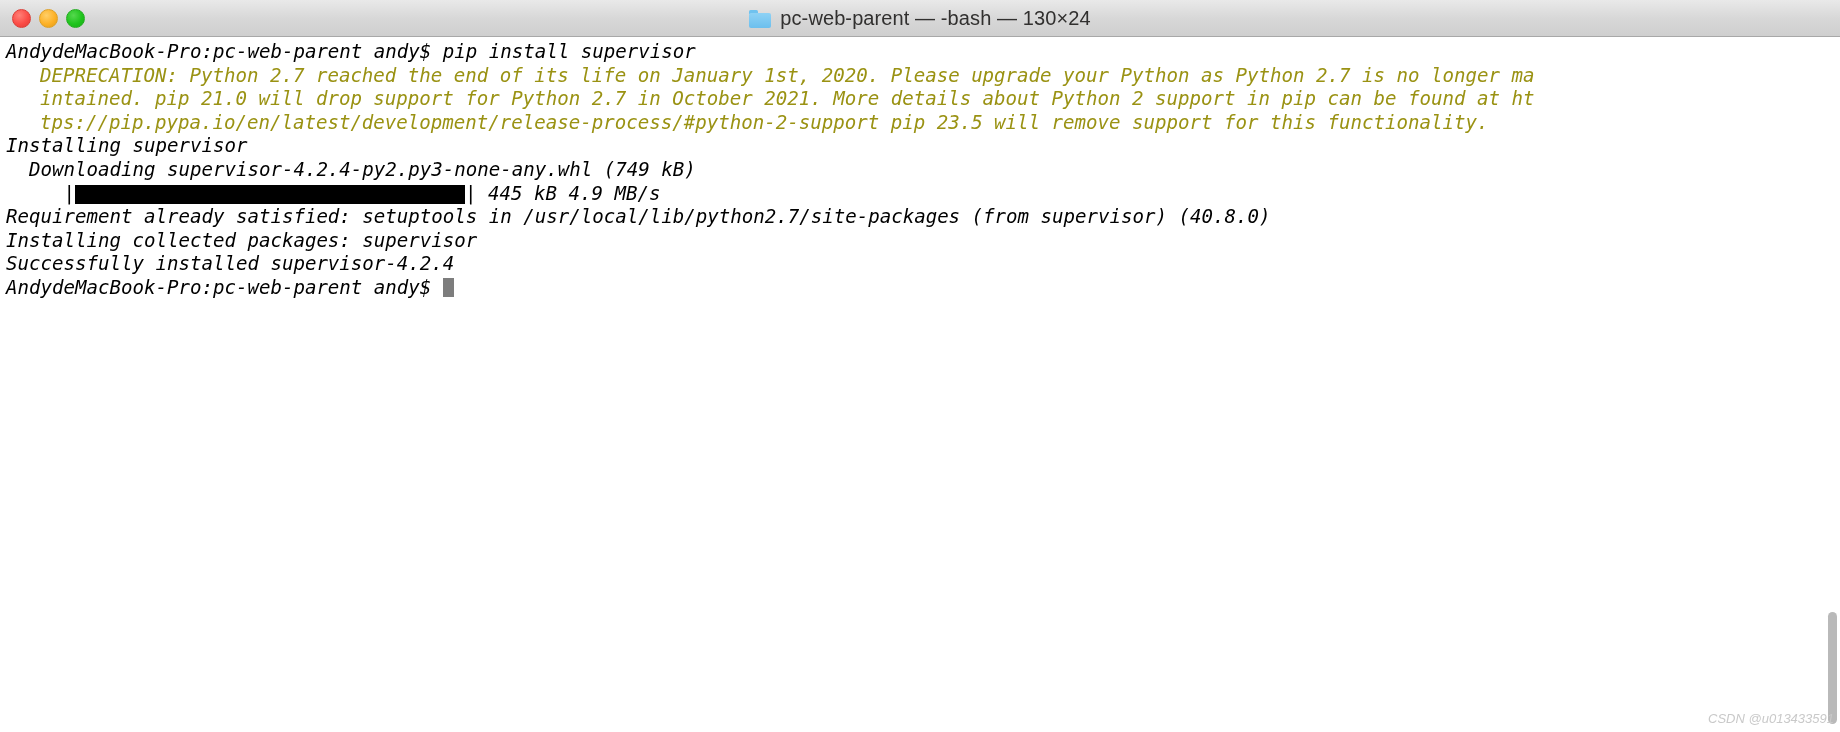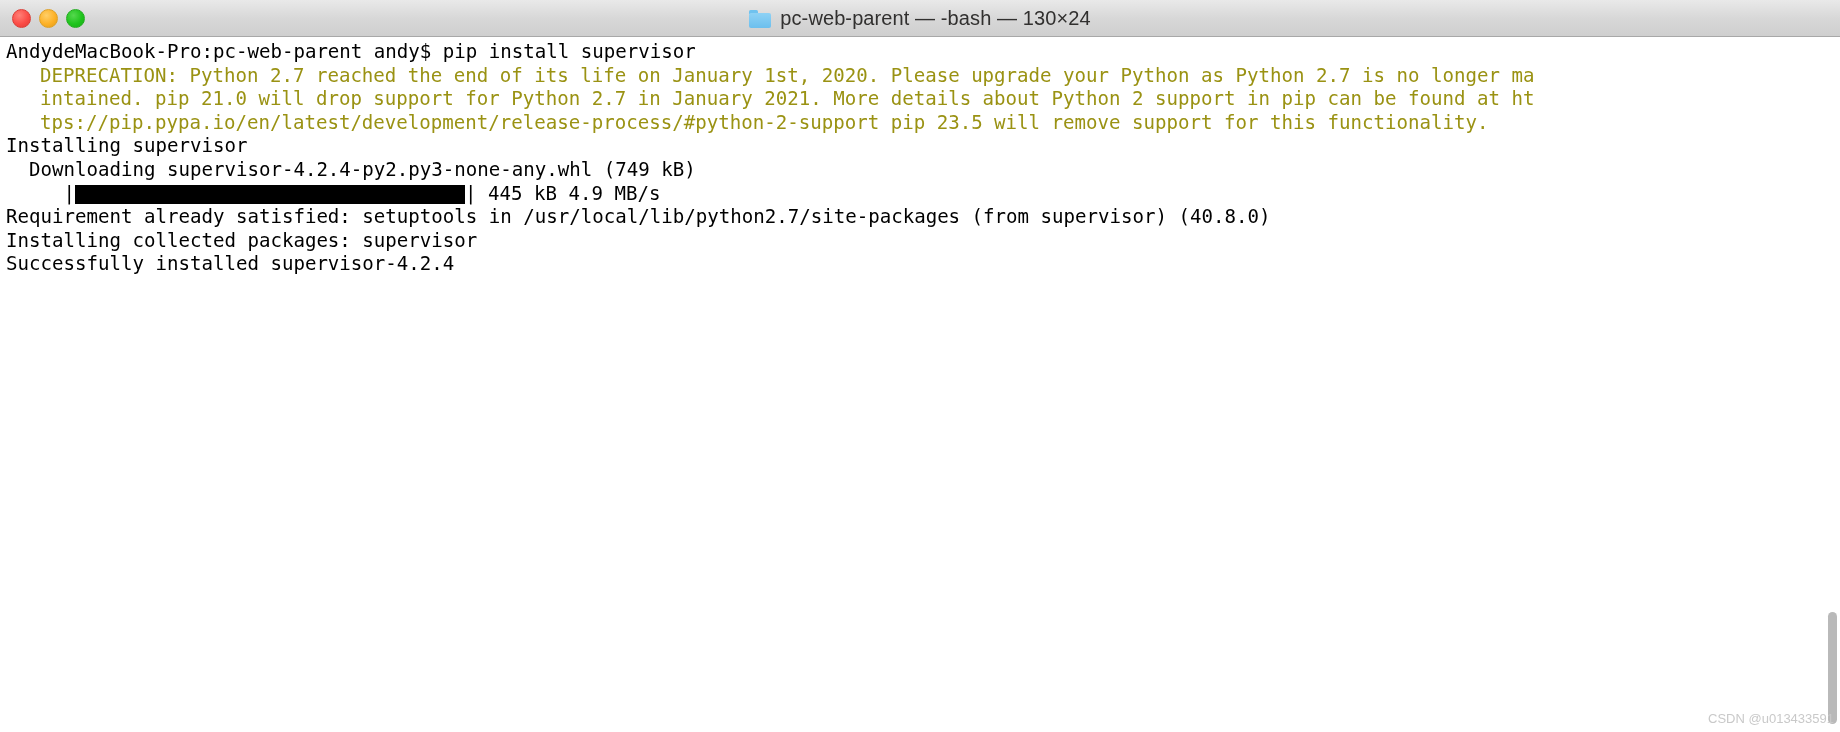--- a/index.html
+++ b/index.html
@@ -101,20 +101,21 @@
   }
 
   
   .terminal {
     position: relative;
     height: 695px;
     background: #ffffff;
     padding: 3px 0 0 6px;
     box-sizing: border-box;
     overflow: hidden;
+    font-style: italic;
   }
   .line {
     font-family: "DejaVu Sans Mono", monospace;
     font-size: 19.1px;
     line-height: 23.6px;
     height: 23.6px;
     white-space: pre;
     color: #000000;
     letter-spacing: 0px;
   }
@@ -175,26 +176,27 @@
         <div class="body"></div>
       </div>
       <div class="title-text">pc-web-parent — -bash — 130×24</div>
     </div>
   </div>
 
   <div class="terminal">
     <div id="lines">
         <div class="line norm">AndydeMacBook-Pro:pc-web-parent andy$ pip install supervisor</div>
         <div class="line warn">DEPRECATION: Python 2.7 reached the end of its life on January 1st, 2020. Please upgrade your Python as Python 2.7 is no longer ma</div>
-        <div class="line warn">intained. pip 21.0 will drop support for Python 2.7 in January 2021. More details about Python 2 support in pip can be found at ht</div>
+        <div class="line warn">intained. pip 21.0 will drop support for Python 2.7 in October 2021. More details about Python 2 support in pip can be found at ht</div>
         <div class="line warn">tps://pip.pypa.io/en/latest/development/release-process/#python-2-support pip 23.5 will remove support for this functionality.</div>
         <div class="line norm">Installing supervisor</div>
         <div class="line norm">  Downloading supervisor-4.2.4-py2.py3-none-any.whl (749 kB)</div>
         <div class="line norm"><span>     |</span><span class="bar-block" style="width: 390px;"></span><span>| 445 kB 4.9 MB/s</span></div>
         <div class="line norm">Requirement already satisfied: setuptools in /usr/local/lib/python2.7/site-packages (from supervisor) (40.8.0)</div>
         <div class="line norm">Installing collected packages: supervisor</div>
         <div class="line norm">Successfully installed supervisor-4.2.4</div>
+        <div class="line norm"><span>AndydeMacBook-Pro:pc-web-parent andy$ </span><span class="cursor"></span></div>
       </div>
     <div class="scrollbar"></div>
     <div class="watermark">CSDN @u013433591</div>
   </div>
 
 </div>
 
 </body></html>

